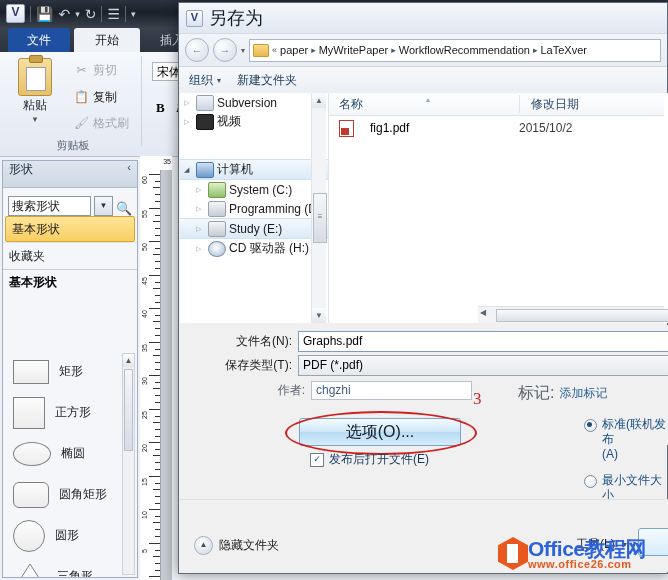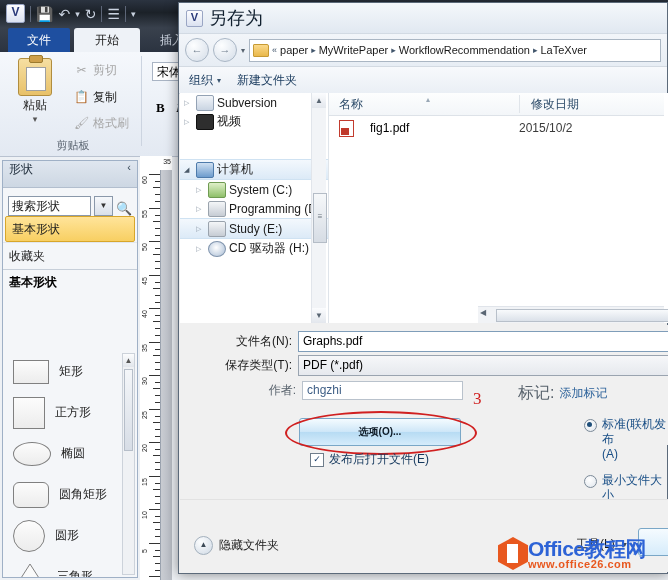--- a/index.html
+++ b/index.html
@@ -164,22 +164,22 @@
   #fname-input{width:384px;height:21px;background:#fff;border:1px solid #7f9db9;font-size:12px;line-height:19px;
     padding-left:4px;box-sizing:border-box;}
   #ftype-input{width:384px;height:21px;background:linear-gradient(180deg,#f6f7f9,#e6e9ee);border:1px solid #9aa4b0;
     font-size:12px;line-height:19px;padding-left:4px;box-sizing:border-box;}
   #author-input{width:161px;height:19px;background:#fff;border:1px solid #b9c2cc;font-size:12px;line-height:17px;
     padding-left:4px;box-sizing:border-box;color:#3f5f86;}
   #tags-label{font-size:16px;color:#59636d;}
   #tags-value{font-size:12px;color:#2a6099;}
   #options-btn{position:absolute;left:119px;top:93px;width:160px;height:26px;
     background:linear-gradient(180deg,#f4fbff,#cfe7f8 48%,#b6dbf3 50%,#d6ecfb);
-    border:1px solid #7aa7c7;border-radius:3px;font-size:10px;color:#0d1a26;
-    display:flex;align-items:center;justify-content:center;font-weight:bold;}
+    border:1px solid #7aa7c7;border-radius:3px;font-size:16px;color:#0d1a26;
+    display:flex;align-items:center;justify-content:center;}
   #red-ellipse{position:absolute;left:105px;top:86px;width:188px;height:40px;
     border:2px solid #d02020;border-radius:50%;pointer-events:none;}
   #red-num{position:absolute;left:293px;top:64px;font-size:17px;color:#d02020;
     font-family:"Liberation Serif",serif;}
   #open-after{position:absolute;left:130px;top:126px;display:flex;align-items:center;gap:5px;font-size:12px;color:#15385d;}
   .chk{width:12px;height:12px;background:#fff;border:1px solid #6f7d8b;font-size:9px;line-height:11px;
     text-align:center;color:#1b3f6b;}
   #radio-col{position:absolute;left:404px;top:92px;width:86px;}
   .rad-row{display:flex;gap:5px;margin-bottom:11px;}
   .radio{width:11px;height:11px;border-radius:50%;border:1px solid #7c8a98;
@@ -498,21 +498,21 @@
 
   <div id="form">
     <div class="frm-row" style="left:0;top:6px;">
       <span class="frm-lab" style="width:112px;">文件名(N):</span>
       <div id="fname-input" style="margin-left:6px;">Graphs.pdf</div>
     </div>
     <div class="frm-row" style="left:0;top:30px;">
       <span class="frm-lab" style="width:112px;">保存类型(T):</span>
       <div id="ftype-input" style="margin-left:6px;">PDF (*.pdf)</div>
     </div>
-    <div class="frm-row" style="left:4px;top:56px;">
+    <div class="frm-row" style="left:13px;top:56px;">
       <span class="frm-lab grey" style="width:112px;">作者:</span>
       <div id="author-input" style="margin-left:6px;">chgzhi</div>
     </div>
     <div class="frm-row" style="left:338px;top:58px;gap:5px;">
       <span id="tags-label">标记:</span>
       <span id="tags-value">添加标记</span>
     </div>
 
     <div id="options-btn">选项(O)...</div>
     <div id="red-ellipse"></div>

